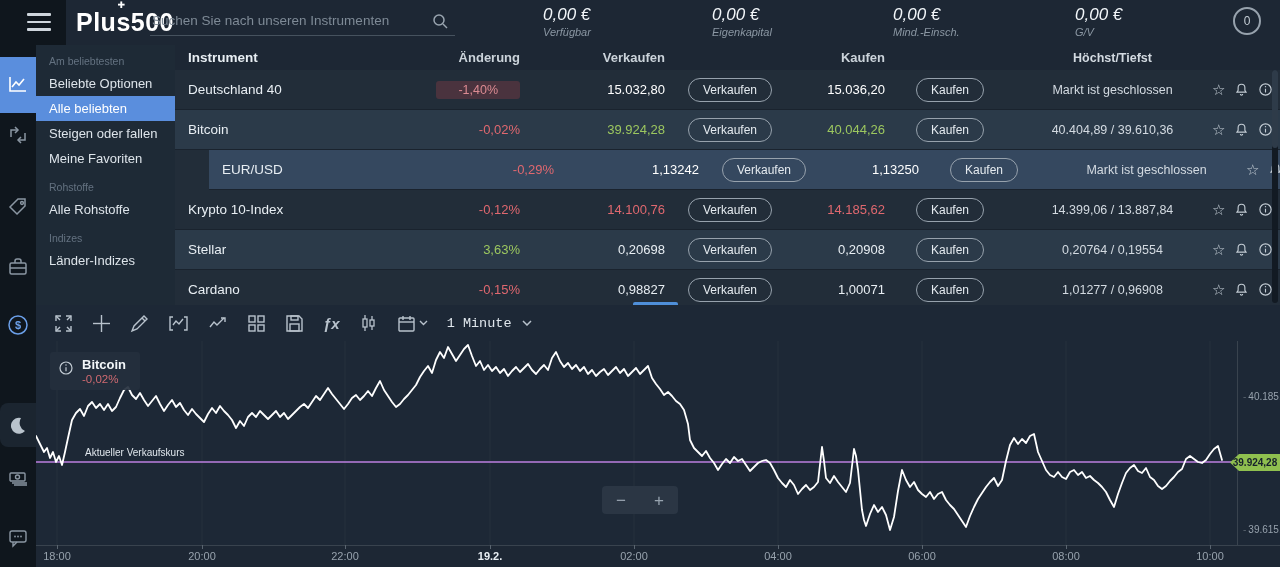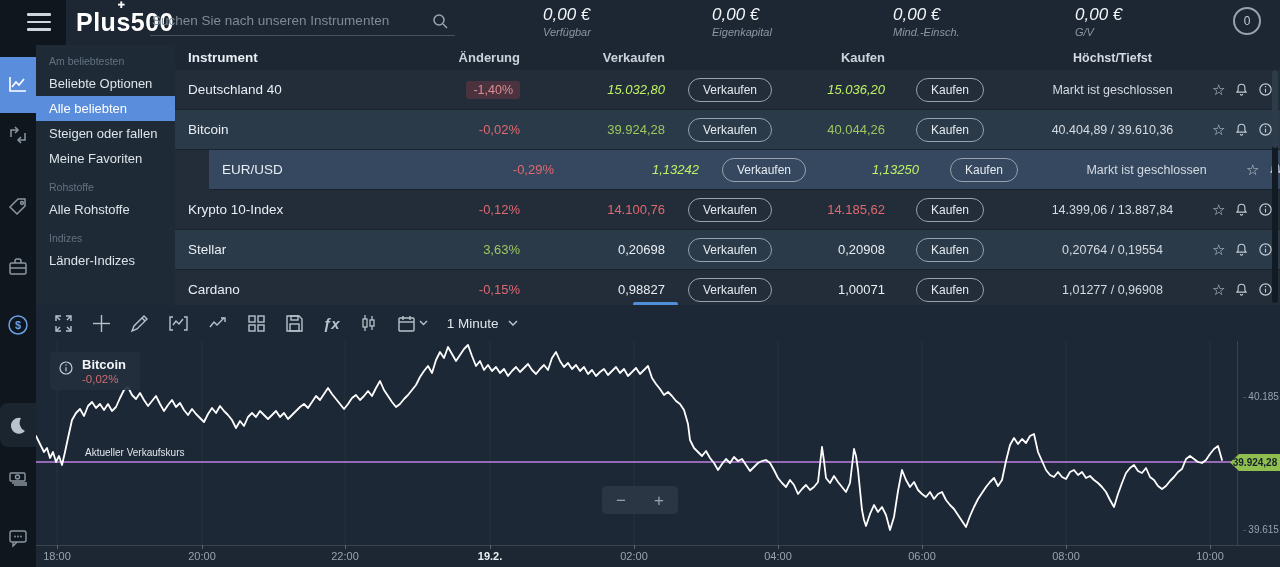--- a/index.html
+++ b/index.html
@@ -41,35 +41,35 @@
   .c { flex:none; }
   .c.name { width:255px; padding-left:13px; color:#e8eef3; font-size:13.5px; }
   .c.chg { width:90px; text-align:right; font-size:13px; }
   .c.sellpx { width:145px; text-align:right; font-size:13px; position:relative; }
   .c.buypx { width:90px; text-align:right; font-size:13px; }
   .c.btncol { width:130px; text-align:center; }
   .c.hl { width:195px; text-align:center; color:#d3dae1; font-size:12.5px; }
   .c.icons { width:70px; display:flex; gap:9px; justify-content:flex-start; padding-left:2px; align-items:center; }
   .neg { color:#e0686f; }
   .pos { color:#9cc75f; }
-  .muted { color:#bef264;font-style:italic; }
+  .muted { color:#ffffff; }
   .white { color:#e8eef3; }
-  .badge { display:inline-block; background:#4a333e; color:#dc8b92; border-radius:3px; padding:2px 7px; font-size:12.5px;text-align:right; }
+  .badge { display:inline-block; background:#4a333e; color:#dc8b92; border-radius:3px; padding:2px 22px; font-size:12.5px;text-align:right; }
   .pill { background:transparent; border:1px solid #97a2ad; border-radius:13px; color:#e4eaef; font-size:12px;
     padding:4px 14px; cursor:pointer; font-family:inherit; }
   .rowicon { cursor:pointer; display:inline-flex; }
   .star { color:#c3ccd4; font-size:15px; line-height:1; cursor:pointer; }
   .flash { position:absolute; left:458px; bottom:0; width:45px; height:3px; background:#4f8fd9; border-radius:2px 2px 0 0; }
   .scrolltrack { position:absolute; right:2px; top:25px; width:6px; height:233px; background:#121a23; border-radius:3px; }
   .scrollthumb { position:absolute; right:2px; top:25px; width:6px; height:78px; background:#2e3b49; border-radius:3px; cursor:pointer; }
   
   .chartsec { position:absolute; left:36px; top:305px; width:1244px; height:262px; background:#1d2836; }
   .ctoolbar { position:absolute; left:0; top:0; width:1244px; height:36px; display:flex; align-items:center; gap:19px; padding-left:18px; }
   .tbtn { display:flex; align-items:center; gap:3px; cursor:pointer; color:#b8c2cc; }
-  .interval { color:#dfe6ec; font-size:13.5px; display:flex; align-items:center; gap:10px; cursor:pointer; }
+  .interval { color:#dfe6ec; font-size:13.5px; display:flex; align-items:center; gap:10px; cursor:pointer;font-family:Liberation Mono, monospace; }
   .plot { position:absolute; left:0; top:36px; width:1244px; height:204px; }
   .plot svg.main { position:absolute; left:0; top:0; }
   .inst-badge { position:absolute; left:14px; top:11px; background:rgba(36,47,61,.92); border-radius:3px; padding:5px 14px 5px 8px;
     display:flex; gap:8px; align-items:flex-start; }
   .inst-badge .nm { color:#f2f6f9; font-size:13px; font-weight:700; }
   .inst-badge .ch { color:#cf6a71; font-size:11.5px; margin-top:1px; }
   .sell-label { position:absolute; left:49px; color:#dfe6ec; font-size:10px; }
   .axis-v { position:absolute; left:1201px; top:0; width:1px; height:204px; background:#39434e; }
   .pxlabel { position:absolute; left:1207px; color:#97a2ad; font-size:10px; }
   .pxlabel::before { content:"-"; margin-right:2px; color:#5a6570; }

